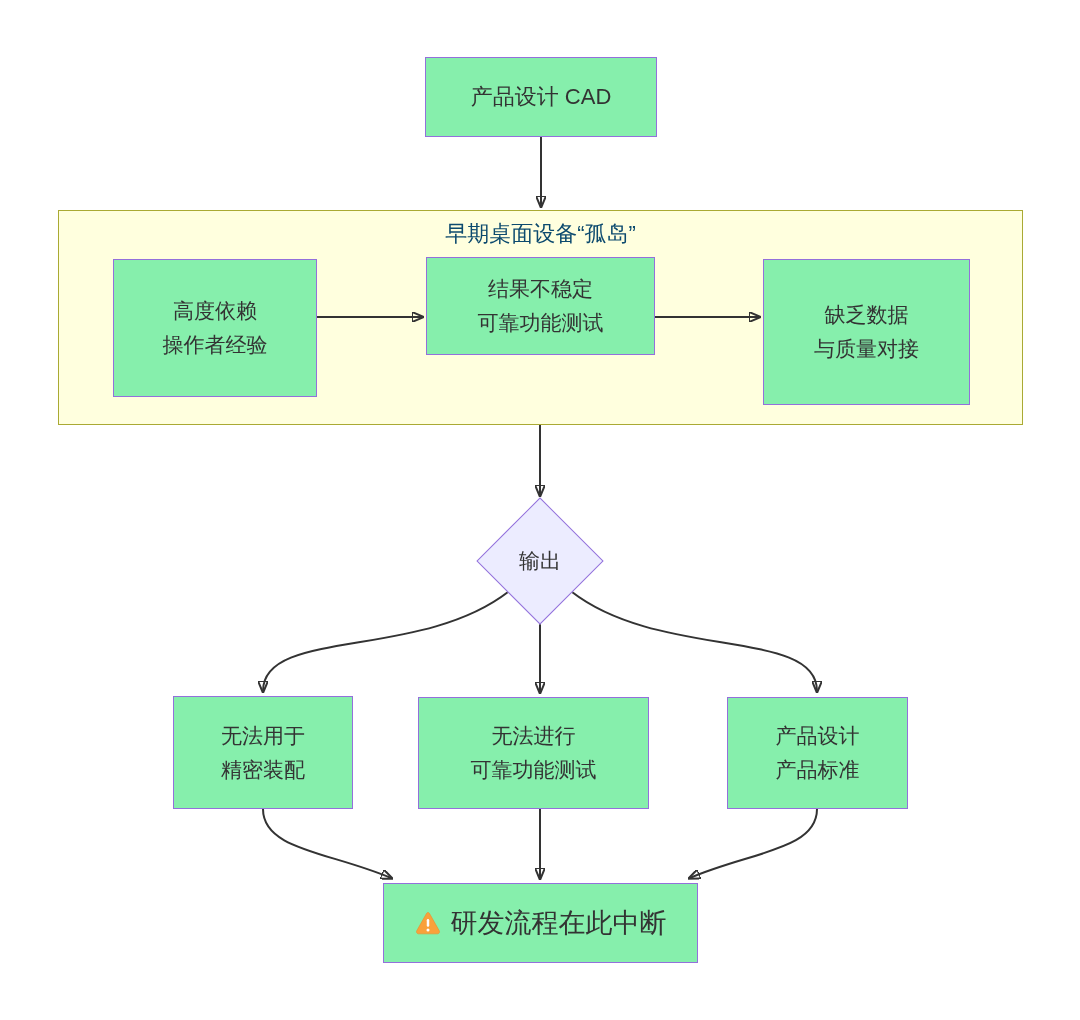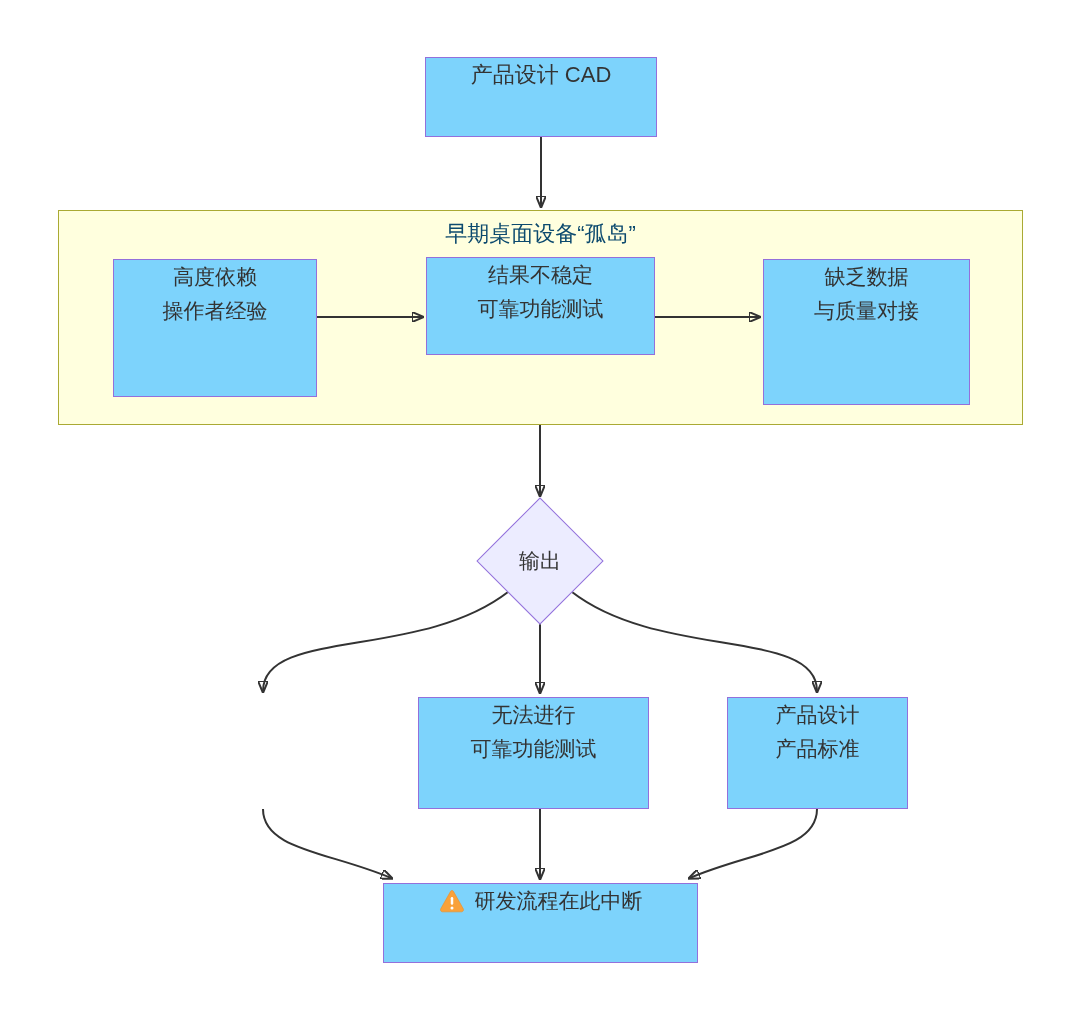--- a/index.html
+++ b/index.html
@@ -16,22 +16,22 @@
   .edges {
     position: absolute; left: 0; top: 0;
     width: 1080px; height: 1020px;
     z-index: 1;
   }
   .edges path { fill: none; stroke: #333333; stroke-width: 2; }
   .node {
     position: absolute;
     z-index: 3;
     display: flex; flex-direction: column;
-    align-items: center; justify-content: flex-start;
-    background: #7dd3fc;
+    align-items: center; justify-content: center;
+    background: #86efac;
     border: 1.5px solid #9370DB;
     color: #333333;
     font-size: 21px;
     line-height: 34px;
     text-align: center;
     box-sizing: border-box;
   }
   .cluster {
     position: absolute;
     z-index: 0;
@@ -73,21 +73,21 @@
   .warn-icon { width: 26px; height: 26px; display: inline-block; }
 
   
   .n-cad      { left: 425px; top: 57px;  width: 232px; height: 80px;  font-size: 22px; }
   .n-dep      { left: 113px; top: 259px; width: 204px; height: 138px; }
   .n-unstable { left: 426px; top: 257px; width: 229px; height: 98px; }
   .n-nodata   { left: 763px; top: 259px; width: 207px; height: 146px; }
   .n-assembly { left: 173px; top: 696px; width: 180px; height: 113px; }
   .n-testing  { left: 418px; top: 697px; width: 231px; height: 112px; }
   .n-standard { left: 727px; top: 697px; width: 181px; height: 112px; }
-  .n-fail     { left: 383px; top: 883px; width: 315px; height: 80px;  font-size: 21px; }
+  .n-fail     { left: 383px; top: 883px; width: 315px; height: 80px;  font-size: 27px; }
   .c-island   { left: 58px;  top: 210px; width: 965px; height: 215px; }
 </style>
 </head>
 <body>
 
 <div class="canvas">
 
   <svg class="edges" viewBox="0 0 1080 1020">
     <defs>
       <marker id="arrow" viewBox="0 0 12 10" refX="10" refY="5" markerWidth="12" markerHeight="10" markerUnits="userSpaceOnUse" orient="auto">
@@ -125,20 +125,24 @@
   </div>
 
   <div class="node n-nodata">
     <span>缺乏数据</span>
     <span>与质量对接</span>
   </div>
 
   <div class="diamond-shape"></div>
   <div class="diamond-label">输出</div>
 
+  <div class="node n-assembly">
+    <span>无法用于</span>
+    <span>精密装配</span>
+  </div>
 
   <div class="node n-testing">
     <span>无法进行</span>
     <span>可靠功能测试</span>
   </div>
 
   <div class="node n-standard">
     <span>产品设计</span>
     <span>产品标准</span>
   </div>

